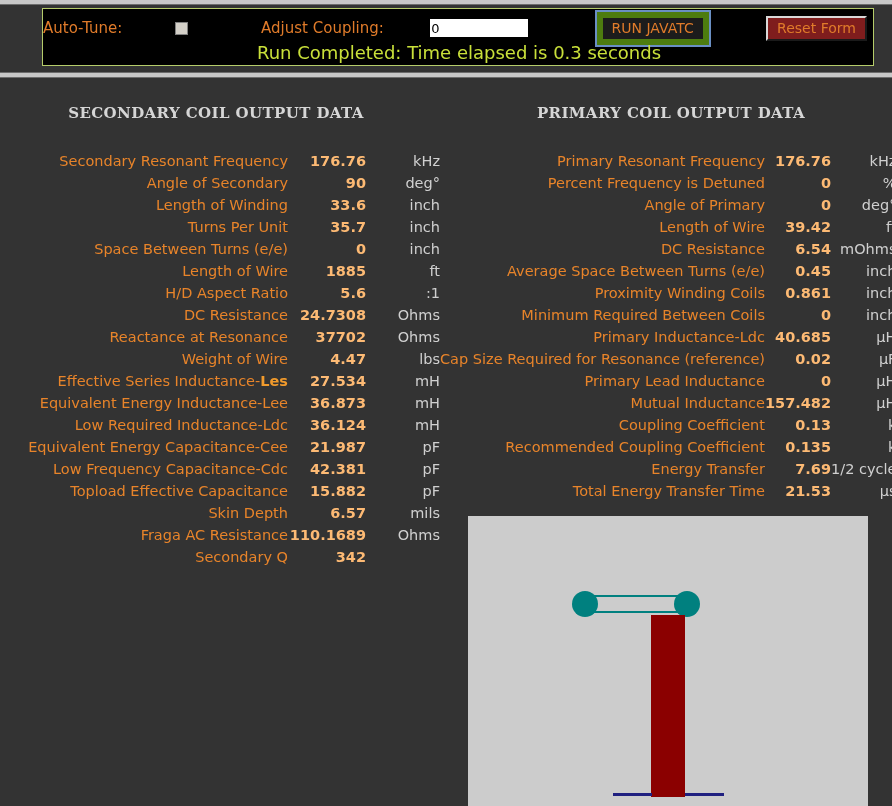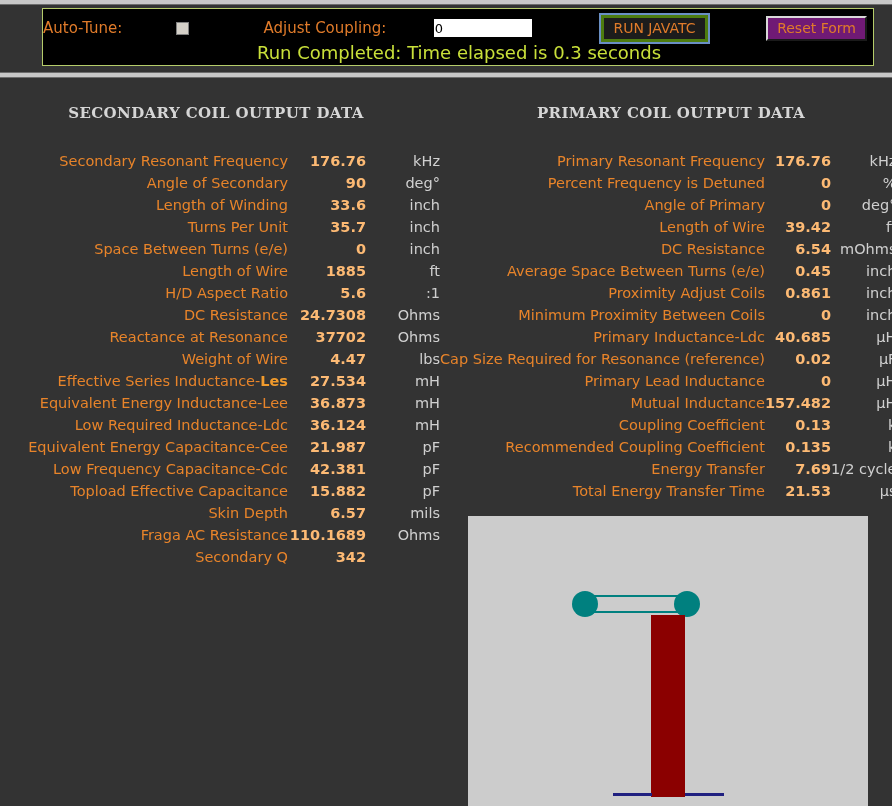--- a/index.html
+++ b/index.html
@@ -82,27 +82,27 @@
     font-size: 14px;
     color: #e07b2a;
     background: #2b2b2b;
     padding: 2px 9px 3px 9px;
     margin-right: 8px;
     cursor: pointer;
     white-space: nowrap;
   }
   .btn-run {
     background: #1c1c1c;
-    border: 3px solid #4d7c0f;
+    border: 6px solid #4d7c0f;
     outline: 2px solid #6a8fc4;
     outline-offset: 0px;
     margin-right: 12px;
   }
   .btn-reset {
-    background: #701a75;
+    background: #7f1d1d;
     border-top: 2px solid #d8d8d8;
     border-left: 2px solid #d8d8d8;
     border-right: 2px solid #1a1a1a;
     border-bottom: 2px solid #1a1a1a;
   }
   .toolbar-row2 {
     position: absolute;
     left: 0; top: 33px;
     width: 832px;
     text-align: center;
@@ -358,26 +358,26 @@
           <td class="lbl">DC Resistance</td>
           <td class="val">6.54</td>
           <td class="unit">mOhms</td>
         </tr>
         <tr>
           <td class="lbl">Average Space Between Turns (e/e)</td>
           <td class="val">0.45</td>
           <td class="unit">inch</td>
         </tr>
         <tr>
-          <td class="lbl">Proximity Adjust Coils</td>
+          <td class="lbl">Proximity Winding Coils</td>
           <td class="val">0.861</td>
           <td class="unit">inch</td>
         </tr>
         <tr>
-          <td class="lbl">Minimum Proximity Between Coils</td>
+          <td class="lbl">Minimum Required Between Coils</td>
           <td class="val">0</td>
           <td class="unit">inch</td>
         </tr>
         <tr>
           <td class="lbl">Primary Inductance-Ldc</td>
           <td class="val">40.685</td>
           <td class="unit">µH</td>
         </tr>
         <tr>
           <td class="lbl">Cap Size Required for Resonance (reference)</td>

